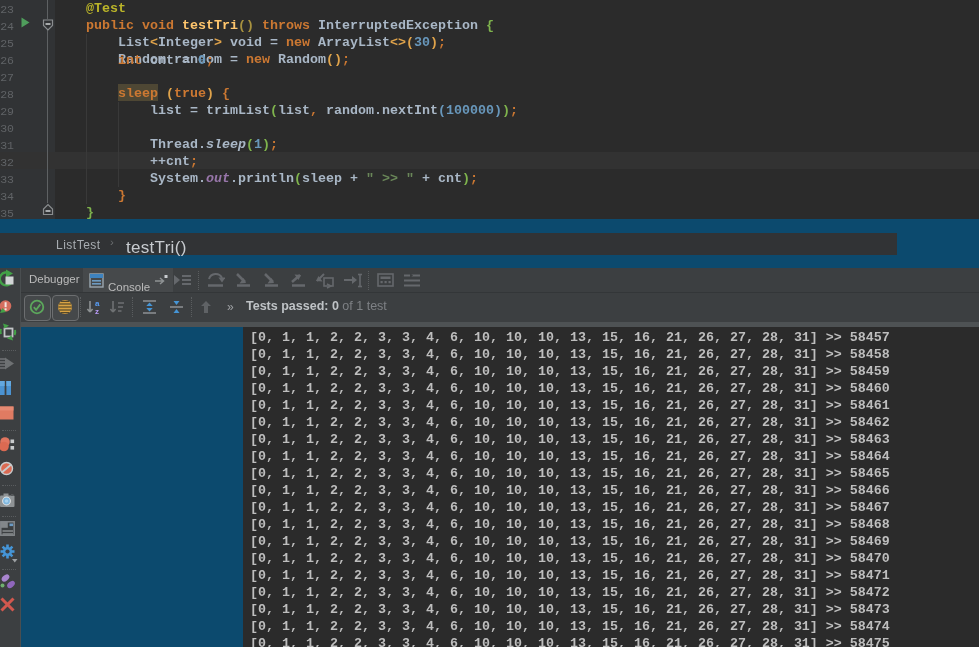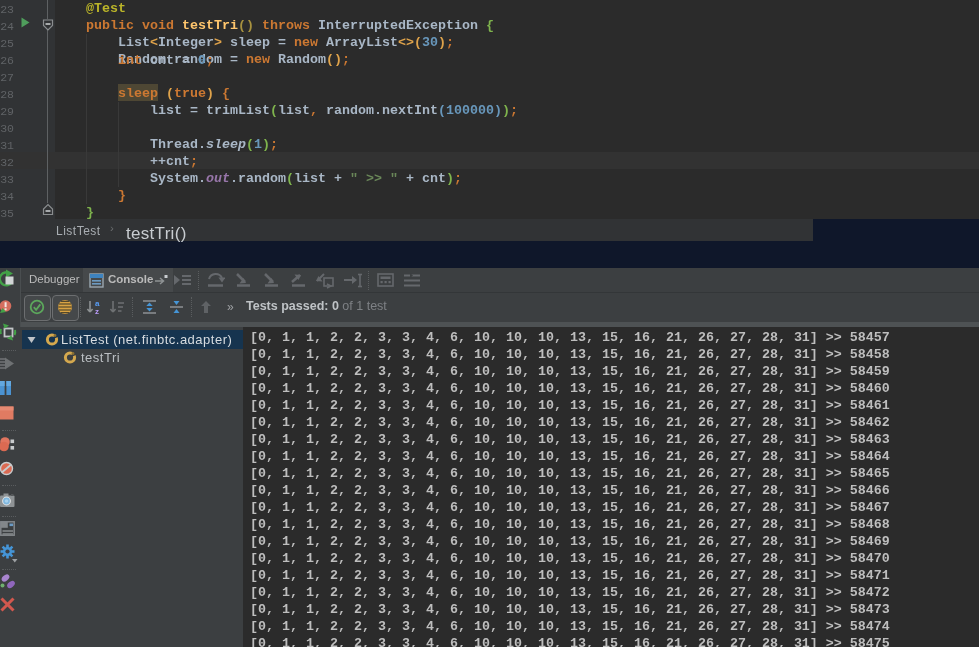--- a/index.html
+++ b/index.html
@@ -1,16 +1,16 @@
 <!DOCTYPE html>
 <html><head>
 <meta charset="utf-8">
 <style>
   html,body{margin:0;padding:0;background:#2B2B2B;}
-  #stage{position:relative;width:979px;height:647px;overflow:hidden;background:#0f172a;
+  #stage{position:relative;width:979px;height:647px;overflow:hidden;background:#0c4a6e;
     font-family:"Liberation Sans",sans-serif;}
   .mono{font-family:"Liberation Mono",monospace;font-size:13.33px;line-height:17px;white-space:pre;font-weight:bold;}
   .abs{position:absolute;}
   
   .g{color:#A9B7C6;} .kw{color:#CC7832;} .ann{color:#BBB529;} .dec{color:#FFC66D;font-weight:bold;}
   .num{color:#6897BB;} .str{color:#6A8759;} .pur{color:#9876AA;font-style:italic;text-align:right;}
   .gold{color:#DFA34B;} .gold2{color:#A8923F;} .grn{color:#7FB44D;} .blu{color:#6897BB;}
   .ital{font-style:italic;}
   .codeline{position:absolute;left:54px;}
   .ln{position:absolute;width:60px;text-align:right;color:#606366;font-family:"Liberation Mono",monospace;font-size:11.5px;line-height:17px;}
@@ -61,52 +61,52 @@
     <svg class="abs" style="left:42px;top:203px;" width="12" height="13">
         <path d="M1.5,11.5 h9 v-5.5 l-4.5,-4.5 l-4.5,4.5 z" fill="#313335" stroke="#8A8D8F" stroke-width="1.2"></path>
         <line x1="3.5" y1="8" x2="8.5" y2="8" stroke="#C6C9CB" stroke-width="1.6"></line>
       </svg>
 
     <div class="abs" style="left:118px;top:84px;width:40px;height:17px;background:#4e4734;"></div>
 
     <div id="code">
         <div class="codeline mono" style="top:0px;">    <span class="ann">@Test</span></div>
         <div class="codeline mono" style="top:17px;">    <span class="kw">public void </span><span class="dec">testTri</span><span class="gold2">()</span><span class="kw"> throws </span><span class="g">InterruptedException </span><span class="grn">{</span></div>
-        <div class="codeline mono" style="top:34px;">        <span class="g">List</span><span class="gold">&lt;</span><span class="g">Integer</span><span class="gold">&gt;</span><span class="g"> sleep = </span><span class="kw">new </span><span class="g">ArrayList</span><span class="gold">&lt;&gt;(</span><span class="num">30</span><span class="gold">)</span><span class="kw">;</span></div>
+        <div class="codeline mono" style="top:34px;">        <span class="g">List</span><span class="gold">&lt;</span><span class="g">Integer</span><span class="gold">&gt;</span><span class="g"> void = </span><span class="kw">new </span><span class="g">ArrayList</span><span class="gold">&lt;&gt;(</span><span class="num">30</span><span class="gold">)</span><span class="kw">;</span></div>
         <div class="codeline mono" style="top:51px;">        <span class="g">Random random = </span><span class="kw">new </span><span class="g">Random</span><span class="gold">()</span><span class="kw">;</span></div>
         <div class="codeline mono" style="top:52px;">        <span class="kw">int </span><span class="g">cnt = </span><span class="num">0</span><span class="kw">;</span></div>
         <div class="codeline mono" style="top:85px;">        <span class="kw">sleep </span><span class="gold">(</span><span class="kw">true</span><span class="gold">) </span><span class="kw">{</span></div>
         <div class="codeline mono" style="top:102px;">            <span class="g">list = trimList</span><span class="grn">(</span><span class="g">list</span><span class="kw">,</span><span class="g"> random.nextInt</span><span class="blu">(100000)</span><span class="grn">)</span><span class="kw">;</span></div>
         <div class="codeline mono" style="top:136px;">            <span class="g">Thread.</span><span class="g ital">sleep</span><span class="grn">(</span><span class="num">1</span><span class="grn">)</span><span class="kw">;</span></div>
         <div class="codeline mono" style="top:153px;">            <span class="g">++cnt</span><span class="kw">;</span></div>
-        <div class="codeline mono" style="top:170px;">            <span class="g">System.</span><span class="pur">out</span><span class="g">.random</span><span class="grn">(</span><span class="g">list + </span><span class="str">" &gt;&gt; "</span><span class="g"> + cnt</span><span class="grn">)</span><span class="kw">;</span></div>
+        <div class="codeline mono" style="top:170px;">            <span class="g">System.</span><span class="pur">out</span><span class="g">.println</span><span class="grn">(</span><span class="g">sleep + </span><span class="str">" &gt;&gt; "</span><span class="g"> + cnt</span><span class="grn">)</span><span class="kw">;</span></div>
         <div class="codeline mono" style="top:187px;">        <span class="kw">}</span></div>
         <div class="codeline mono" style="top:204px;">    <span class="grn">}</span></div>
       </div>
   </div>
 
-  <div class="abs" style="left:0;top:219px;width:813px;height:22px;background:#313335;">
+  <div class="abs" style="left:0;top:233px;width:897px;height:22px;background:#313335;">
     <span class="abs" style="left:56px;top:5px;color:#A8ADB2;font-size:12px;letter-spacing:0.5px;">ListTest</span>
     <span class="abs ttxt" style="left:110px;top:3px;color:#6A6D6F;">›</span>
     <span class="abs" style="left:126px;top:5px;color:#C8CCD0;font-size:17px;letter-spacing:0.3px;">testTri()</span>
   </div>
 
 
   <div class="abs" id="row3" style="left:0;top:268px;width:979px;height:25px;background:#3C3F41;">
 
     <span class="abs ttxt" style="left:29px;top:5px;">Debugger</span>
     <div class="abs" style="left:83px;top:0;width:90px;height:25px;background:#46494B;"></div>
 
     <svg class="abs" style="left:89px;top:5px;" width="15" height="15">
       <rect x="1" y="1" width="13" height="13" fill="none" stroke="#9AA7B0" stroke-width="1.4"></rect>
       <rect x="1" y="1" width="13" height="4" fill="#3E83BF"></rect>
       <rect x="3" y="7" width="9" height="1.6" fill="#6E9BC2"></rect>
       <rect x="3" y="10" width="9" height="1.6" fill="#6E9BC2"></rect>
     </svg>
-    <span class="abs ttxt" style="left:108px;top:5px;font-weight:bold;">Console</span>
+    <span class="abs ttxt" style="left:108px;top:13px;">Console</span>
 
     <svg class="abs" style="left:154px;top:6px;" width="14" height="13">
       <path d="M1,7 h8 M6,4 l3.5,3 l-3.5,3" fill="none" stroke="#8E9294" stroke-width="1.5"></path>
       <rect x="10.5" y="1" width="3" height="3" fill="#C8CCD0"></rect>
     </svg>
     <div id="stepicons">
         <svg class="abs" style="left:172px;top:4px;" width="20" height="17">
           <path d="M2,3 l6,5 l-6,5 Z" fill="#65686C"></path>
           <g stroke="#65686C" stroke-width="2">
             <line x1="10" y1="4" x2="19" y2="4"></line>
@@ -323,39 +323,20 @@
         <circle cx="2.5" cy="12.5" r="2" fill="#6FAF6F"></circle>
       </svg>
       <svg class="abs" style="left:0px;top:329px;" width="16" height="16">
         <g stroke="#D2584E" stroke-width="3">
           <line x1="1.5" y1="1.5" x2="13.5" y2="13.5"></line>
           <line x1="13.5" y1="1.5" x2="1.5" y2="13.5"></line>
         </g>
       </svg>
     </div>
 
-  <div class="abs" style="left:20px;top:327px;width:223px;height:320px;background:#3C3F41;">
-    <div class="abs" style="left:2px;top:3px;width:221px;height:19px;background:#16344F;"></div>
-    <svg class="abs" style="left:7px;top:9px;" width="9" height="8">
-        <path d="M0.5,1 h8 l-4,6 Z" fill="#C0C4C8"></path>
-      </svg>
-
-    <svg class="abs" style="left:25px;top:5px;" width="15" height="15">
-      <circle cx="7" cy="7.5" r="4.6" fill="none" stroke="#D4A84E" stroke-width="3"></circle>
-      <path d="M7,7.5 L11,1 L14,4.5 Z" fill="#16344F"></path>
-      <circle cx="10" cy="3.5" r="1.4" fill="#8a6f33"></circle>
-    </svg>
-    <span class="abs" style="left:41px;top:5px;font-size:13px;letter-spacing:0.5px;color:#D7DCE0;">ListTest (net.finbtc.adapter)</span>
-    <svg class="abs" style="left:43px;top:23px;" width="15" height="15">
-      <circle cx="7" cy="7.5" r="4.6" fill="none" stroke="#D4A84E" stroke-width="3"></circle>
-      <path d="M7,7.5 L11,1 L14,4.5 Z" fill="#3C3F41"></path>
-      <circle cx="10" cy="3.5" r="1.4" fill="#8a6f33"></circle>
-    </svg>
-    <span class="abs" style="left:61px;top:23px;font-size:13px;letter-spacing:0.5px;color:#BBBFC3;">testTri</span>
-  </div>
 
   <div class="abs" style="left:243px;top:327px;width:1px;height:320px;background:#2B2B2B;"></div>
 
   <div class="abs" id="console" style="left:244px;top:327px;width:735px;height:320px;background:#2B2B2B;">
       <div class="conline" style="top:2px;">[0, 1, 1, 2, 2, 3, 3, 4, 6, 10, 10, 10, 13, 15, 16, 21, 26, 27, 28, 31] &gt;&gt; 58457</div>
       <div class="conline" style="top:19px;">[0, 1, 1, 2, 2, 3, 3, 4, 6, 10, 10, 10, 13, 15, 16, 21, 26, 27, 28, 31] &gt;&gt; 58458</div>
       <div class="conline" style="top:36px;">[0, 1, 1, 2, 2, 3, 3, 4, 6, 10, 10, 10, 13, 15, 16, 21, 26, 27, 28, 31] &gt;&gt; 58459</div>
       <div class="conline" style="top:53px;">[0, 1, 1, 2, 2, 3, 3, 4, 6, 10, 10, 10, 13, 15, 16, 21, 26, 27, 28, 31] &gt;&gt; 58460</div>
       <div class="conline" style="top:70px;">[0, 1, 1, 2, 2, 3, 3, 4, 6, 10, 10, 10, 13, 15, 16, 21, 26, 27, 28, 31] &gt;&gt; 58461</div>
       <div class="conline" style="top:87px;">[0, 1, 1, 2, 2, 3, 3, 4, 6, 10, 10, 10, 13, 15, 16, 21, 26, 27, 28, 31] &gt;&gt; 58462</div>

